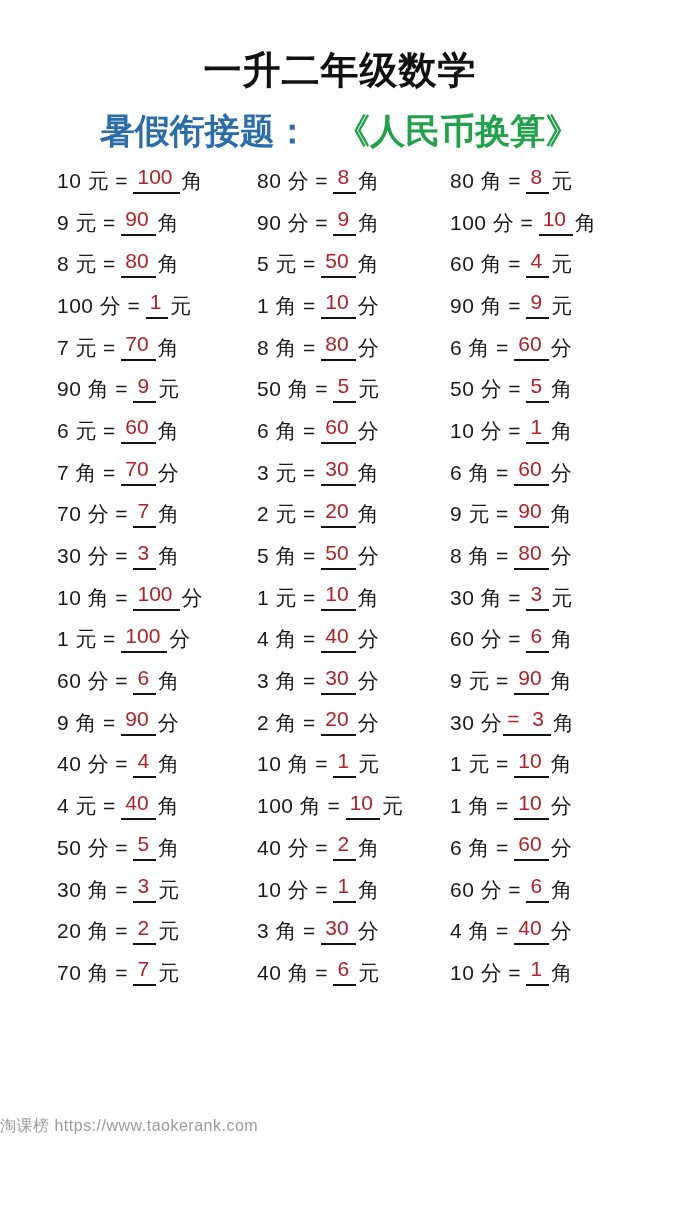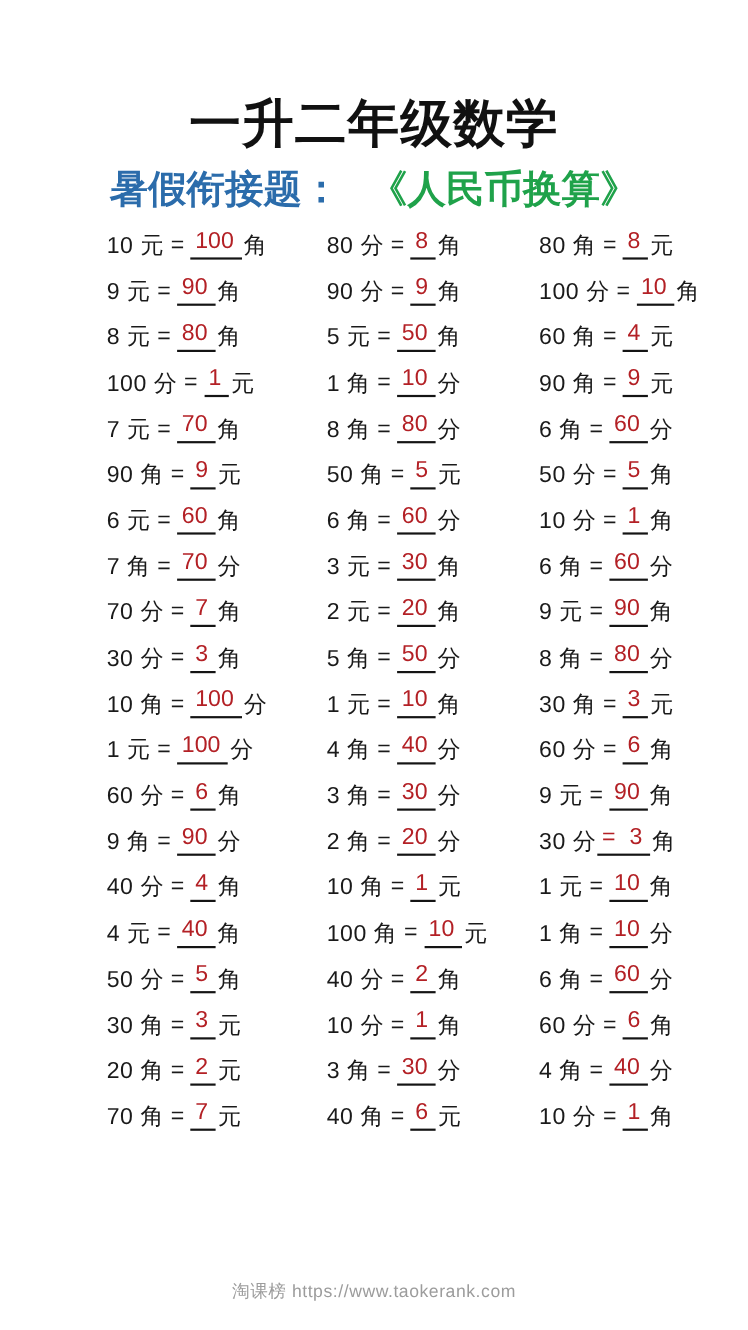--- a/index.html
+++ b/index.html
@@ -12,41 +12,41 @@
   html,body{margin:0;padding:0;}
   body{
     width:680px;height:1209px;
     background:#ffffff;
     position:relative;
     font-family:"Liberation Sans","DejaVu Sans",sans-serif;
     color:var(--ink);
     overflow:hidden;
   }
   .page-title{
-    padding-top:80px;
+    padding-top:38px;
     height:64px;line-height:64px;
     text-align:center;
-    font-size:47px;font-weight:bold;
+    font-size:38px;font-weight:bold;
     color:#111;
     letter-spacing:1px;
     white-space:nowrap;
   }
   .subtitle{
     margin-top:10px;
     height:38px;line-height:38px;
     text-align:center;
     font-size:35px;font-weight:bold;
     white-space:nowrap;
   }
   .subtitle-prefix{color:var(--blue);}
   .subtitle-book{color:var(--green);margin-left:16px;}
   .worksheet{
     display:flex;
+    padding-left:57px;
     margin-top:10px;
-    justify-content:flex-end;
   }
   .ws-col{display:flex;flex-direction:column;}
   .ws-col-1{width:200px;}
   .ws-col-2{width:193px;}
   .ws-col-3{width:190px;}
   .eq-row{
     height:41.7px;
     display:flex;
     align-items:center;
     font-size:21px;
@@ -62,22 +62,22 @@
     margin:0 2px 4px 1px;
     transform:translateY(2px);
     color:var(--red);
   }
   .blank > span{display:inline-block;transform:translateY(-2px);}
   .eq-red{color:var(--red);margin-right:7px;}
   .ans{color:var(--red);}
   .unit{letter-spacing:0.5px;}
   .footer{
     position:absolute;
-    left:0;top:1164px;width:100%;
-    text-align:center;
+    left:0;top:1116px;width:100%;
+    text-align:left;
     font-size:16px;
     color:var(--gray);
     letter-spacing:0.5px;
   }
 </style>
 </head>
 <body>
 
 <div class="page-title">一升二年级数学</div>
 

